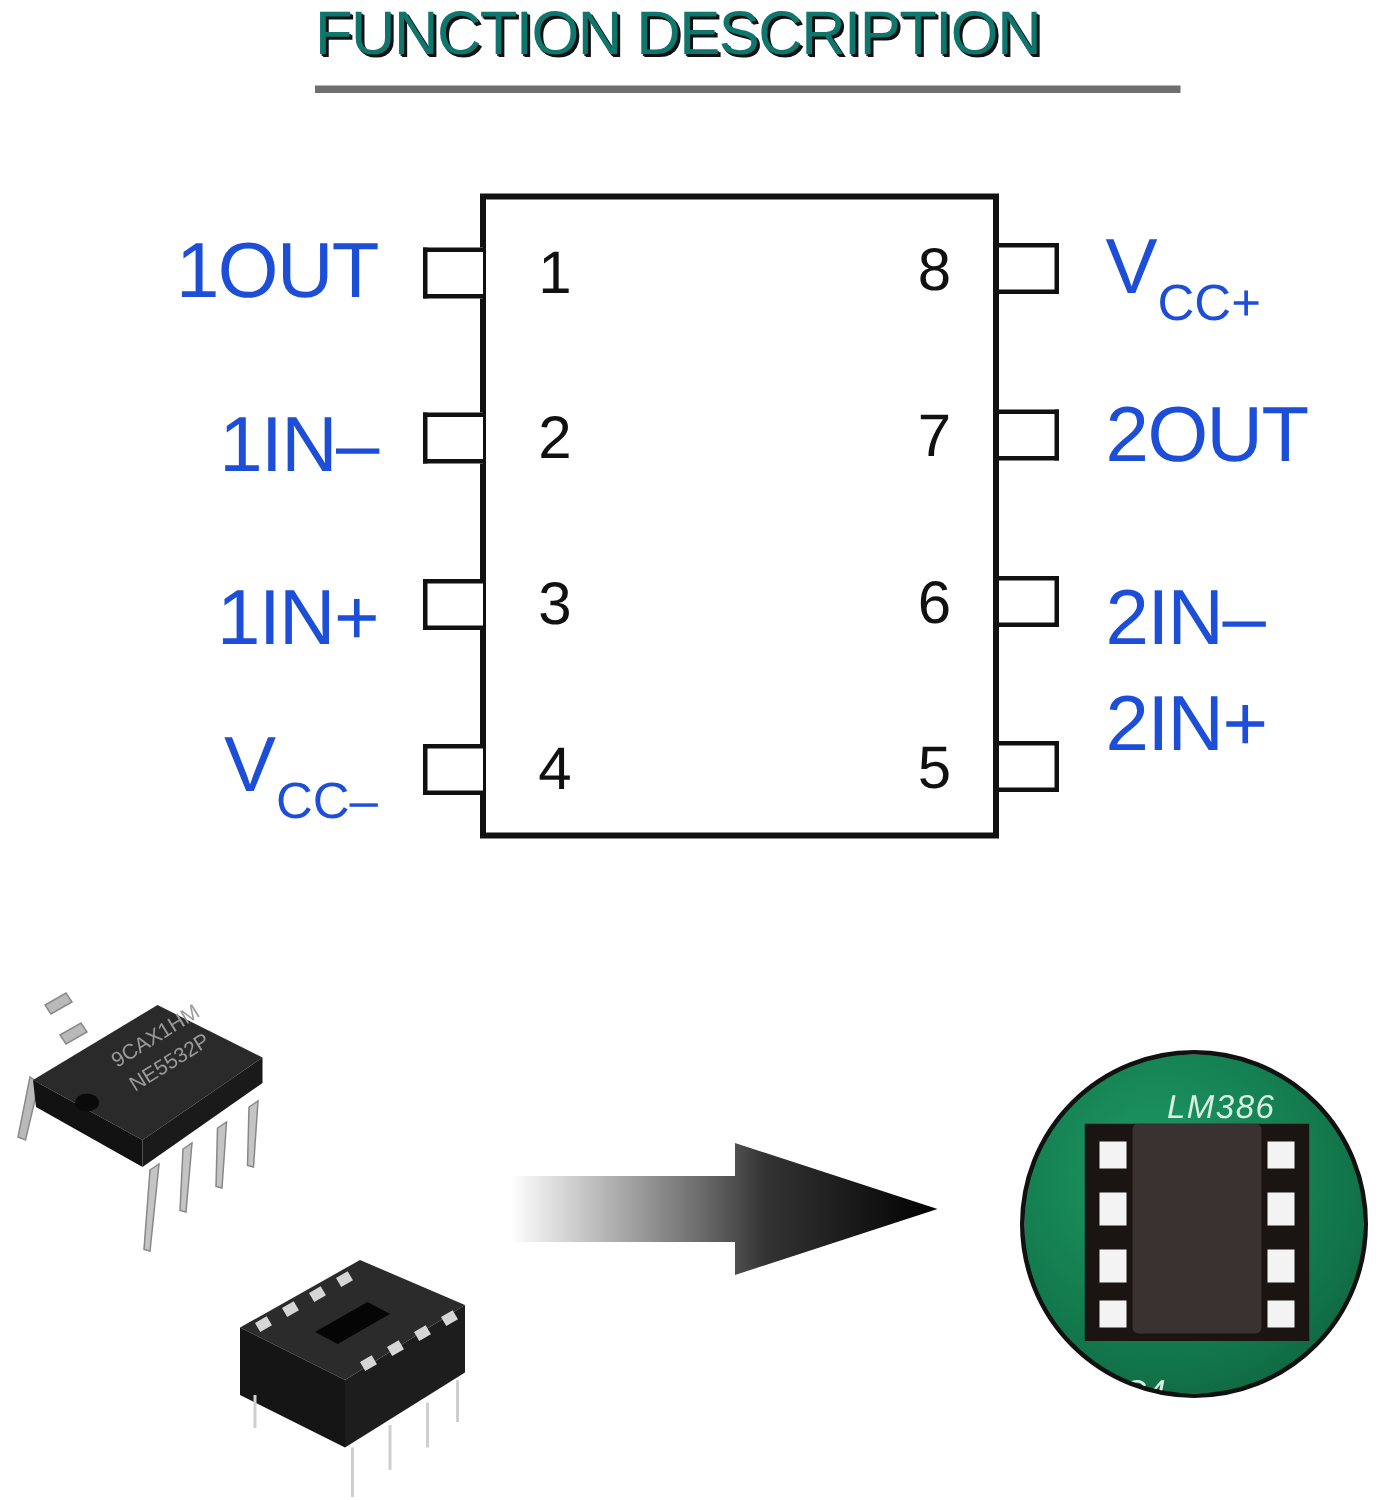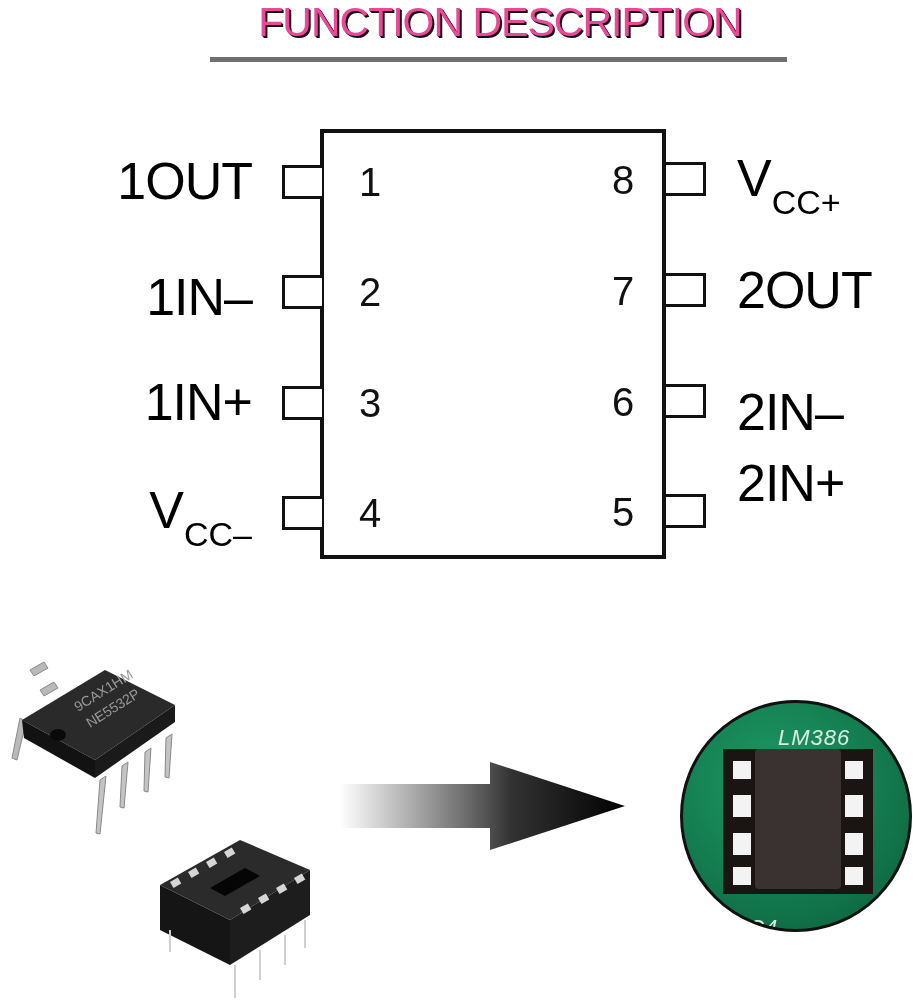--- a/index.html
+++ b/index.html
@@ -1,30 +1,30 @@
 <!DOCTYPE html>
 <html><head>
 <meta charset="utf-8">
 <style>
   html, body { margin:0; padding:0; background:#ffffff; }
   body { width:920px; height:1000px; position:relative; overflow:hidden; font-family:"Liberation Sans", sans-serif; }
   .title {
-    position:absolute; left:210px; top:0; width:580px; text-align:center;
-    font-size:41px; letter-spacing:-1px; color:#ec4899; font-weight:normal;
+    position:absolute; left:210px; top:0; width:580px; text-align:left;
+    font-size:41px; letter-spacing:-1px; color:#0f766e; font-weight:normal;
     text-shadow: 2px 2px 0 #111, 1px 1px 0 #333;
     line-height:44px;
   }
   .title-rule { position:absolute; left:210px; top:57px; width:577px; height:5px; background:#6f6f6f; }
 
   .chip-body { position:absolute; left:320px; top:129px; width:346px; height:430px; border:4px solid #111; box-sizing:border-box; background:#fff; }
   .pad { position:absolute; width:40px; height:34px; border:3px solid #111; box-sizing:border-box; background:#fff; }
   .pad.left { border-right:none; left:282px; }
   .pad.right { border-left:none; left:666px; }
   .pinnum { position:absolute; font-size:40px; color:#111; width:40px; text-align:center; line-height:40px; }
-  .label { position:absolute; font-size:52px; color:#000000; line-height:56px; letter-spacing:-1px; white-space:nowrap; }
+  .label { position:absolute; font-size:52px; color:#1d4ed8; line-height:56px; letter-spacing:-1px; white-space:nowrap; }
   .label.left { text-align:right; width:190px; left:62px; }
   .label.right { left:737px; }
   .label sub { font-size:34px; vertical-align:-18px; margin-left:1px; letter-spacing:0; }
 
   .photo { position:absolute; }
   .arrow { position:absolute; left:340px; top:762px; }
   .pcb { position:absolute; left:680px; top:700px; width:232px; height:232px; border-radius:50%; border:3px solid #111; box-sizing:border-box; overflow:hidden;
     background: radial-gradient(circle at 40% 35%, #1e9a66 0%, #137a4e 55%, #0c5c3a 100%); font-style: italic; }
   .silk { position:absolute; color:#d8efe2; font-size:22px; font-family:"Liberation Sans", sans-serif; letter-spacing:1px; }
 </style>
@@ -52,21 +52,21 @@
   <div class="pinnum" style="left:350px;top:383px">3</div>
   <div class="pinnum" style="left:350px;top:493px">4</div>
 
   <div class="pinnum" style="left:603px;top:160px">8</div>
   <div class="pinnum" style="left:603px;top:271px">7</div>
   <div class="pinnum" style="left:603px;top:382px">6</div>
   <div class="pinnum" style="left:603px;top:492px">5</div>
 
   <div class="label left" style="top:153px"><span>1OUT</span></div>
   <div class="label left" style="top:269px"><span>1IN–</span></div>
-  <div class="label left" style="top:374px"><span>1IN+</span></div>
+  <div class="label left" style="top:384px"><span>1IN+</span></div>
   <div class="label left" style="top:482px"><span>V</span><sub>CC–</sub></div>
 
   <div class="label right" style="top:150px"><span>V</span><sub>CC+</sub></div>
   <div class="label right" style="top:262px"><span>2OUT</span></div>
   <div class="label right" style="top:384px"><span>2IN–</span></div>
   <div class="label right" style="top:455px"><span>2IN+</span></div>
 </div>
 
 <svg class="photo" style="left:0;top:650px" width="190" height="190" viewBox="0 0 190 190">
 

